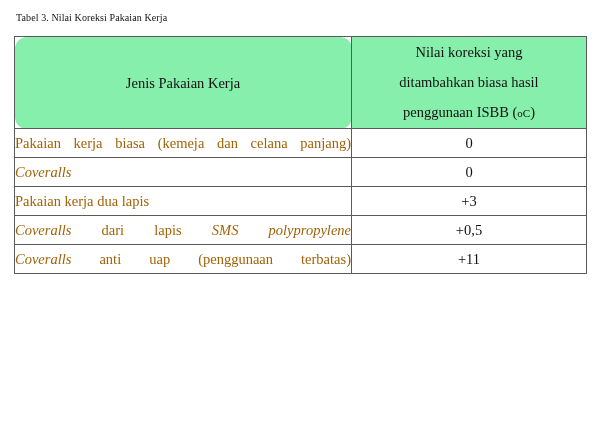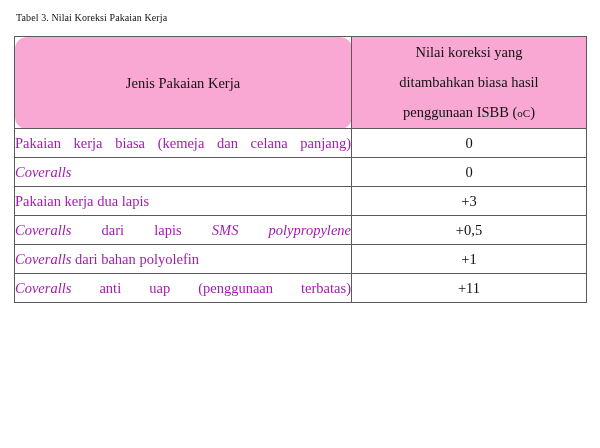--- a/index.html
+++ b/index.html
@@ -35,21 +35,21 @@
     table-layout: fixed;
     border: 1px solid #5a5a5a;
   }
   table.koreksi td,
   table.koreksi th {
     border: 1px solid #5a5a5a;
     vertical-align: middle;
     padding: 0;
   }
   .head-cell {
-    background: #f9a8d4;
+    background: #86efac;
     text-align: center;
     font-weight: normal;
     font-size: 14.5px;
     line-height: 30px;
     color: #111111;
     padding: 6px 8px;
   }
   .head-left {
     width: 336px;
     border-radius: 12px;
@@ -63,21 +63,21 @@
   .sup-unit {
     font-size: 11px;
     vertical-align: baseline;
   }
   .item-cell {
     padding: 6px 10px 6px 10px;
     font-size: 14.5px;
     line-height: 28px;
     text-align: justify;
     text-align-last: justify;
-    color: #a21caf;
+    color: #a16207;
   }
   .item-cell.single {
     text-align: left;
     text-align-last: left;
   }
   .item-cell .ital {
     font-style: italic;
   }
   .value-cell {
     text-align: center;
@@ -116,23 +116,19 @@
         </tr>
         <tr>
           <td class="item-cell single"><span>Pakaian kerja dua lapis</span></td>
           <td class="value-cell">+3</td>
         </tr>
         <tr>
           <td class="item-cell"><span class="ital">Coveralls</span><span> dari lapis </span><span class="ital">SMS polypropylene</span></td>
           <td class="value-cell">+0,5</td>
         </tr>
         <tr>
-          <td class="item-cell single"><span class="ital">Coveralls</span><span> dari bahan polyolefin</span></td>
-          <td class="value-cell">+1</td>
-        </tr>
-        <tr>
           <td class="item-cell"><span class="ital">Coveralls</span><span> anti uap (penggunaan terbatas)</span></td>
           <td class="value-cell">+11</td>
         </tr>
       </tbody>
   </table>
 
 </div>
 
 </body></html>

